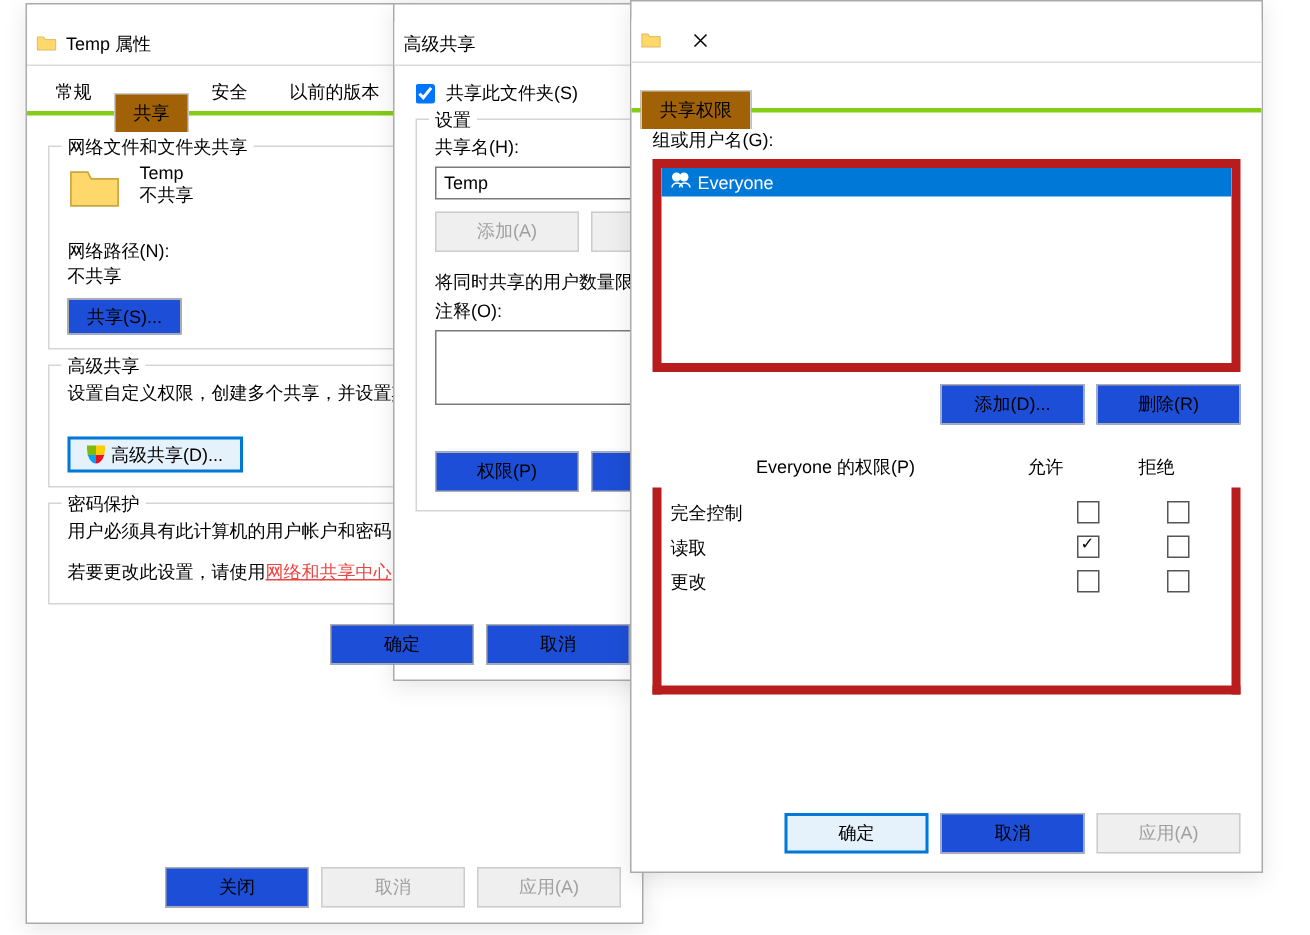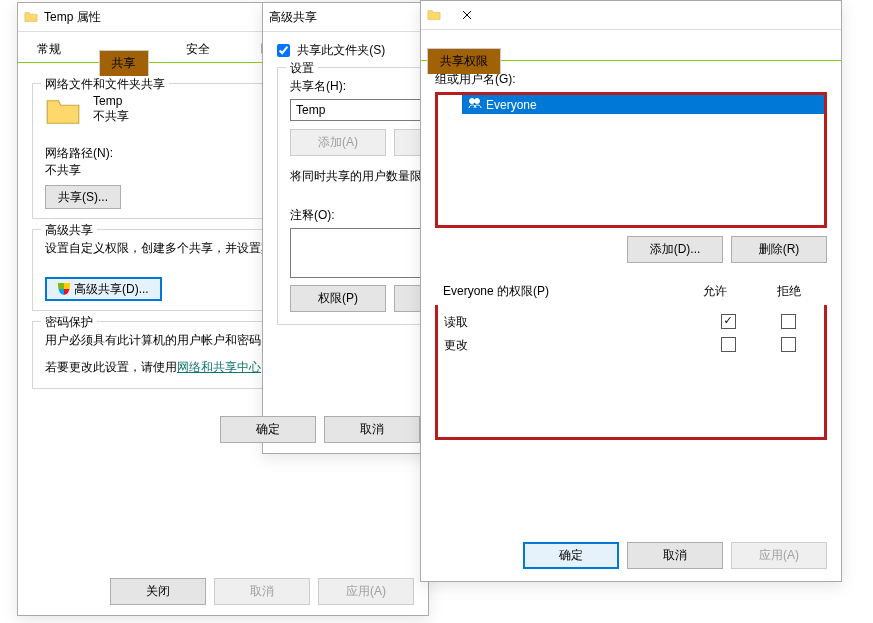--- a/index.html
+++ b/index.html
@@ -19,33 +19,34 @@
     border: 1px solid #aaa;
     box-shadow: 0 4px 15px rgba(0,0,0,0.1);
   }
   .titlebar {
     height: 28px;
     display: flex;
     align-items: center;
     padding: 0 6px;
     background: #fff;
     border-bottom: 1px solid #ddd;
+    margin-top: 12px;
   }
   .titlebar-icon {
     width: 14px; height: 14px;
     margin-right: 6px;
   }
   .folder-svg { fill: #ffd86b; stroke: #caa63d; stroke-width: .5; }
   .titletext { flex: 1; }
   .close-btn {
     width: 40px; height: 28px;
     display: flex; align-items:center; justify-content:center;
     margin: -6px -6px -6px 0;
   }
-  .tabstrip { display:flex; padding: 4px 6px 0 6px; background:#fff; border-bottom:1px solid #84cc16;justify-content:space-between; }
+  .tabstrip { display:flex; padding: 4px 6px 0 6px; background:#fff; border-bottom:3px solid #84cc16; }
   .tab {
     padding: 4px 12px;
     border: 1px solid transparent;
     border-bottom: none;
     margin-right: 2px;
     cursor: default;
   }
   .tab.active {
     border-color:#ccc;
     background:#a16207;
@@ -56,45 +57,44 @@
     border:1px solid #d5d5d5;
     margin: 10px 0;
     padding: 10px 12px 12px 12px;
     position:relative;
   }
   .groupbox > .legend {
     position:absolute; top:-8px; left:8px;
     background:#fff; padding:0 4px;
   }
   .btn {
-    background:#e5e5e5;
+    background:#1d4ed8;
     border:1px solid #adadad;
     padding:4px 12px;
     min-width:70px;
     text-align:center;
     cursor:default;
     white-space:nowrap;
   }
   .btn.primary { border:2px solid #0078d7; background:#e5f1fb; padding:3px 11px; }
   .btn.disabled { color:#a0a0a0; border-color:#ccc; background:#efefef; }
-  .link { color:#0f766e; text-decoration:underline; cursor:pointer; }
+  .link { color:#ef4444; text-decoration:underline; cursor:pointer; }
   input[type=text], textarea {
     border:1px solid #7a7a7a; padding:3px 5px; font: inherit; width:100%;
     box-sizing:border-box;
   }
   .listbox {
-    border:3px solid #b91c1c; background:#fff;
+    border:6px solid #b91c1c; background:#fff;
     overflow:auto;
-    padding-left:24px;
   }
   .listitem { padding:2px 6px; display:flex; align-items:center; gap:4px;}
   .listitem.selected { background:#0078d7; color:#fff; }
   .perm-table { width:100%; }
-  .perm-table td { padding:4px 6px; }
-  .perm-table .hdr { text-align:center; }
+  .perm-table td { padding:4px 6px;text-align:center; }
+  .perm-table .hdr { text-align:left; }
   .chk {
     width:13px; height:13px; border:1px solid #555; display:inline-block;
     vertical-align:middle; background:#fff; text-align:center; line-height:11px;
     font-size:11px;
   }
   .chk.on::before { content:"✓"; }
   .nativechk { width:13px; height:13px; margin:0 4px 0 0; vertical-align:middle;}
   .row { display:flex; gap:8px; }
   .buttons-right { display:flex; gap:8px; justify-content:flex-end; }
   .pad { padding:10px 14px; }
@@ -189,23 +189,23 @@
 
     <div class="groupbox" style="margin-top:8px;">
       <span class="legend">设置</span>
       <div>共享名(H):</div>
       <input type="text" style="margin-top: 4px;" value="Temp">
       <div class="row" style="margin-top:8px;">
         <span class="btn disabled">添加(A)</span>
         <span class="btn disabled">删除(R)</span>
       </div>
       <div style="margin-top:12px;">将同时共享的用户数量限制为(L):</div>
-      <div style="margin-top:22px;">注释(O):</div>
+      <div style="margin-top:2px;">注释(O):</div>
       <textarea rows="3" style="margin-top: 4px;"></textarea>
-      <div class="row" style="margin-top:4px;">
+      <div class="row" style="margin-top:28px;">
         <span class="btn">权限(P)</span>
         <span class="btn">缓存(C)</span>
       </div>
     </div>
   </div>
   <div class="buttons-right" style="position:absolute; bottom:10px; right:14px;">
     <span class="btn">确定</span>
     <span class="btn">取消</span>
     <span class="btn">应用</span>
   </div>
@@ -249,20 +249,25 @@
           <tr>
         <td>Everyone 的权限(P)</td>
         <td class="hdr" style="width:60px;">允许</td>
         <td class="hdr" style="width:60px;">拒绝</td>
       </tr>
       </tbody>
         <tbody id="perm-rows"></tbody>
     </table>
     <div class="listbox" style="height: 120px; margin-top: -1px; border-top: none; padding: 6px 0px;">
         <div style="display: flex; padding: 3px 6px;">
+          <span style="flex:1">完全控制</span>
+          <span style="width:60px;text-align:center"><span class="chk "></span></span>
+          <span style="width:60px;text-align:center"><span class="chk "></span></span>
+        </div>
+        <div style="display: flex; padding: 3px 6px;">
           <span style="flex:1">读取</span>
           <span style="width:60px;text-align:center"><span class="chk on"></span></span>
           <span style="width:60px;text-align:center"><span class="chk "></span></span>
         </div>
         <div style="display: flex; padding: 3px 6px;">
           <span style="flex:1">更改</span>
           <span style="width:60px;text-align:center"><span class="chk "></span></span>
           <span style="width:60px;text-align:center"><span class="chk "></span></span>
         </div>
       </div>

